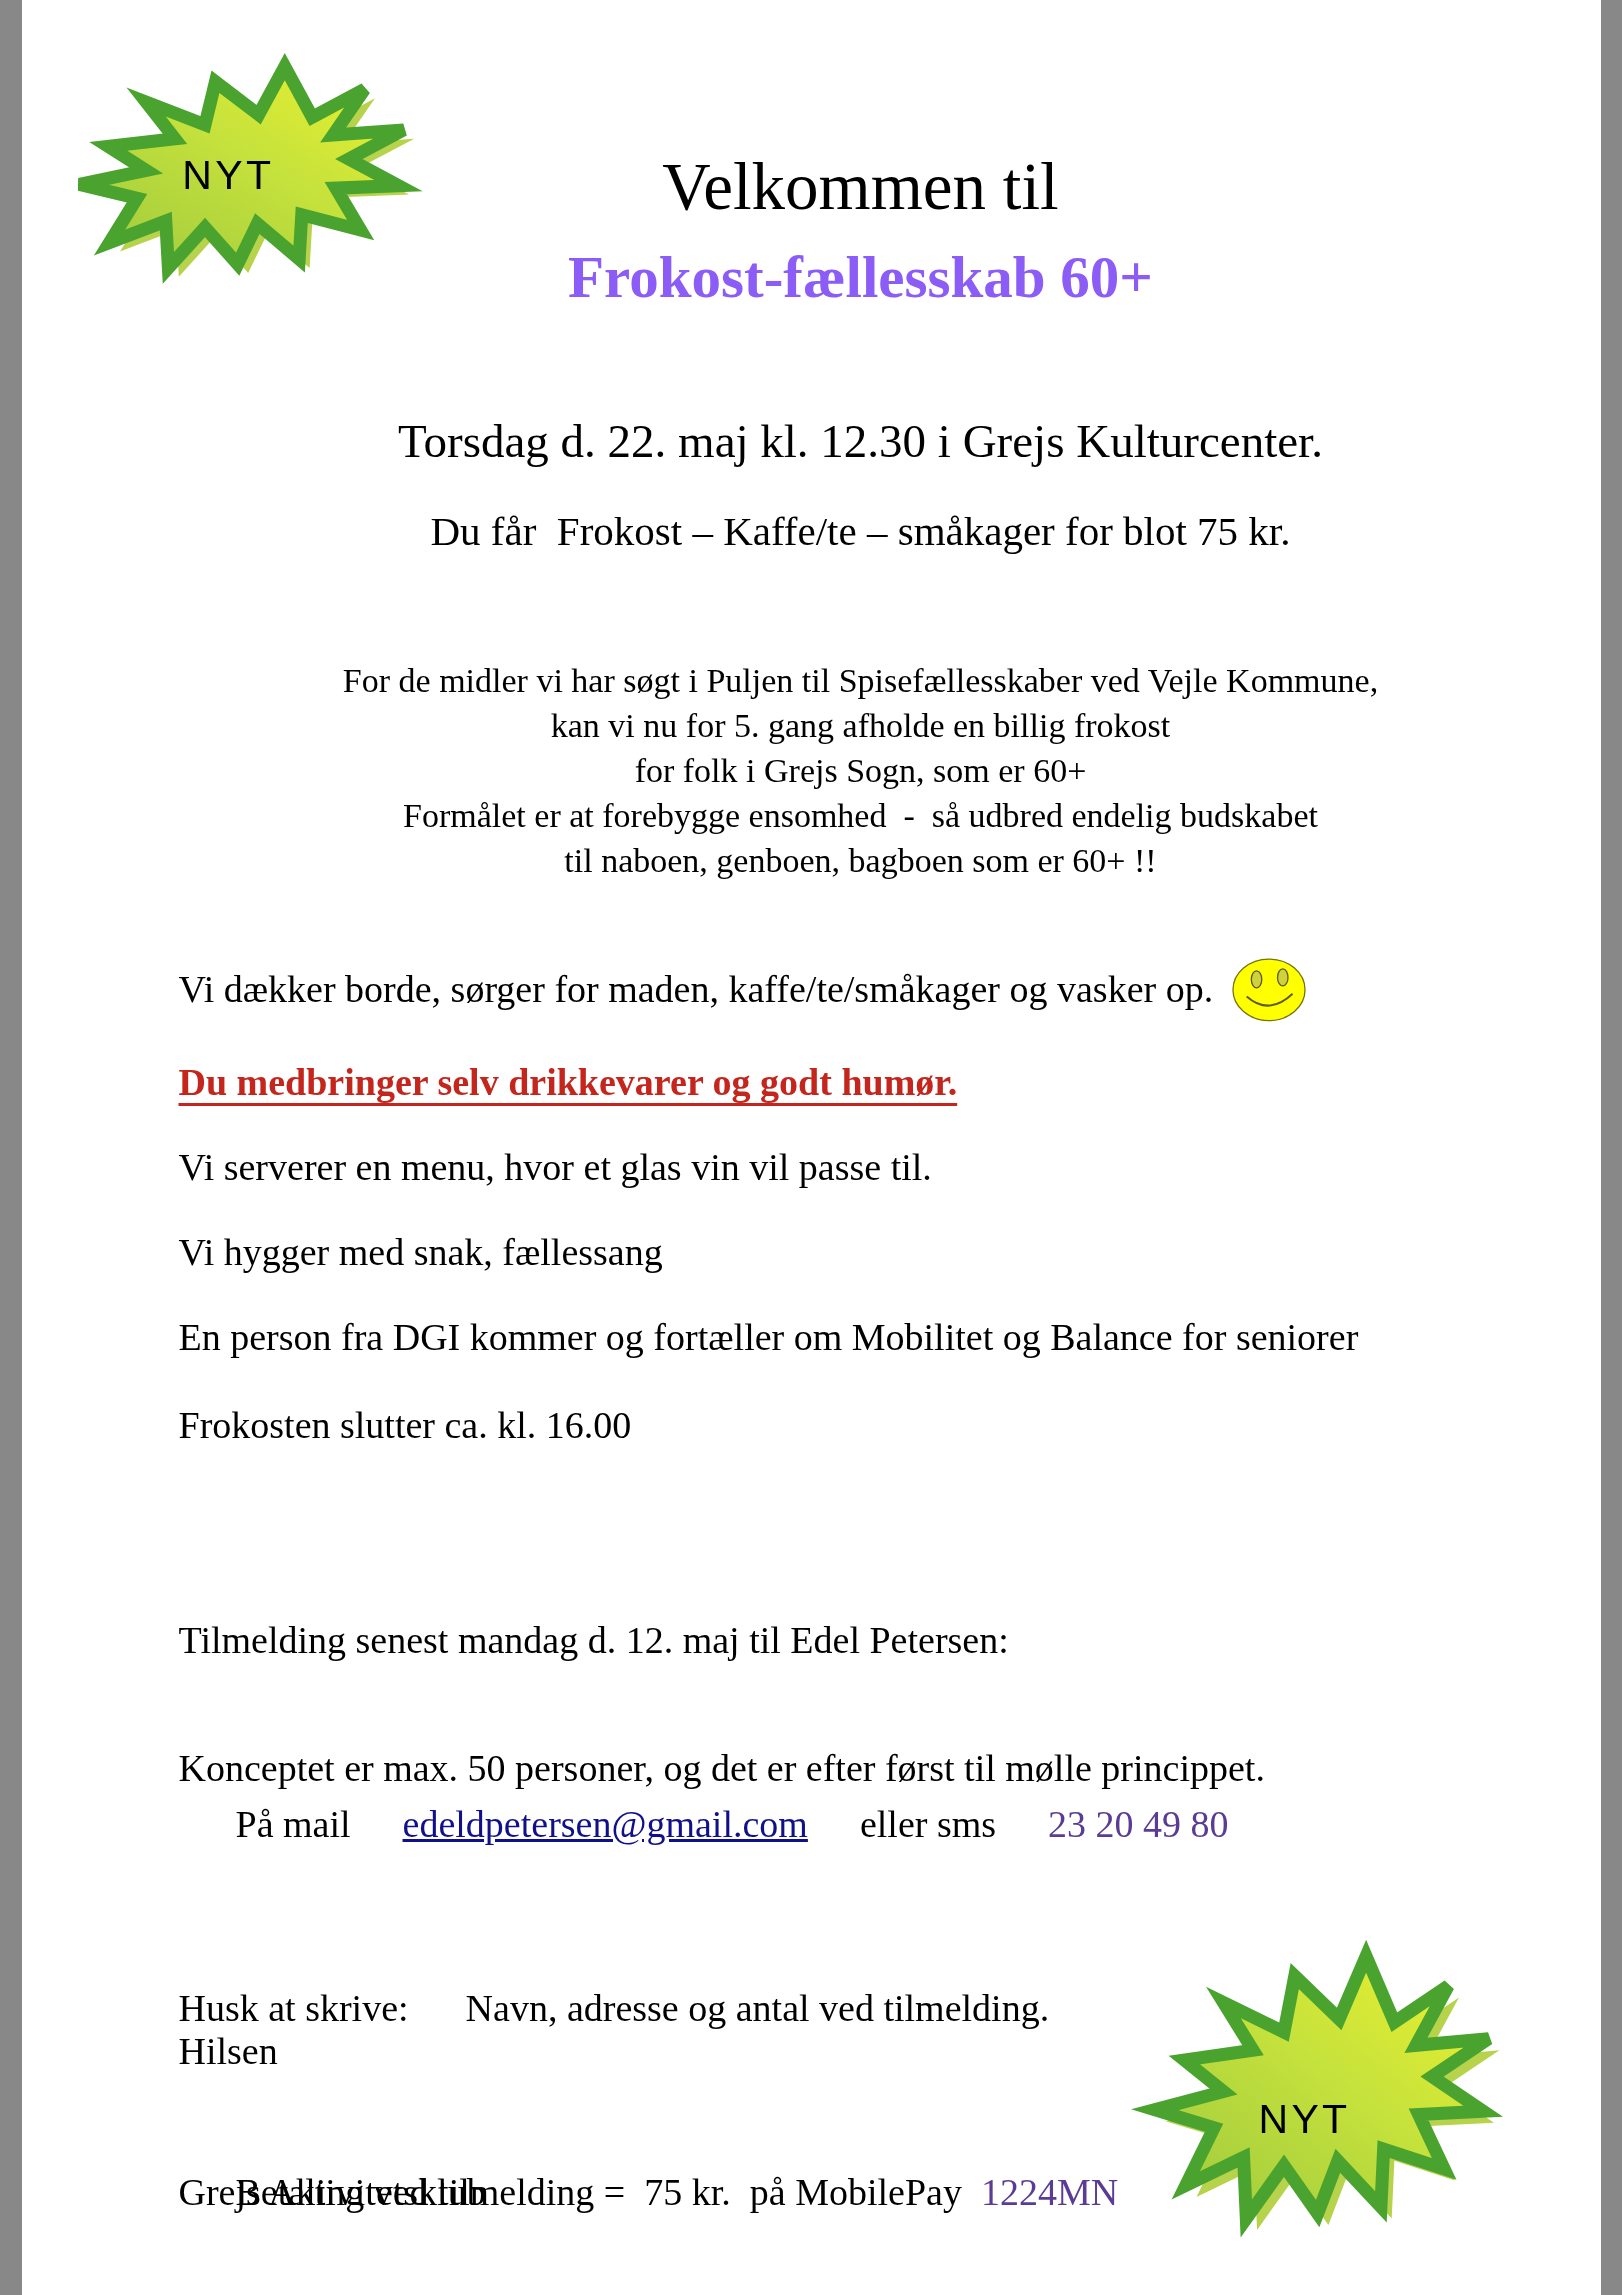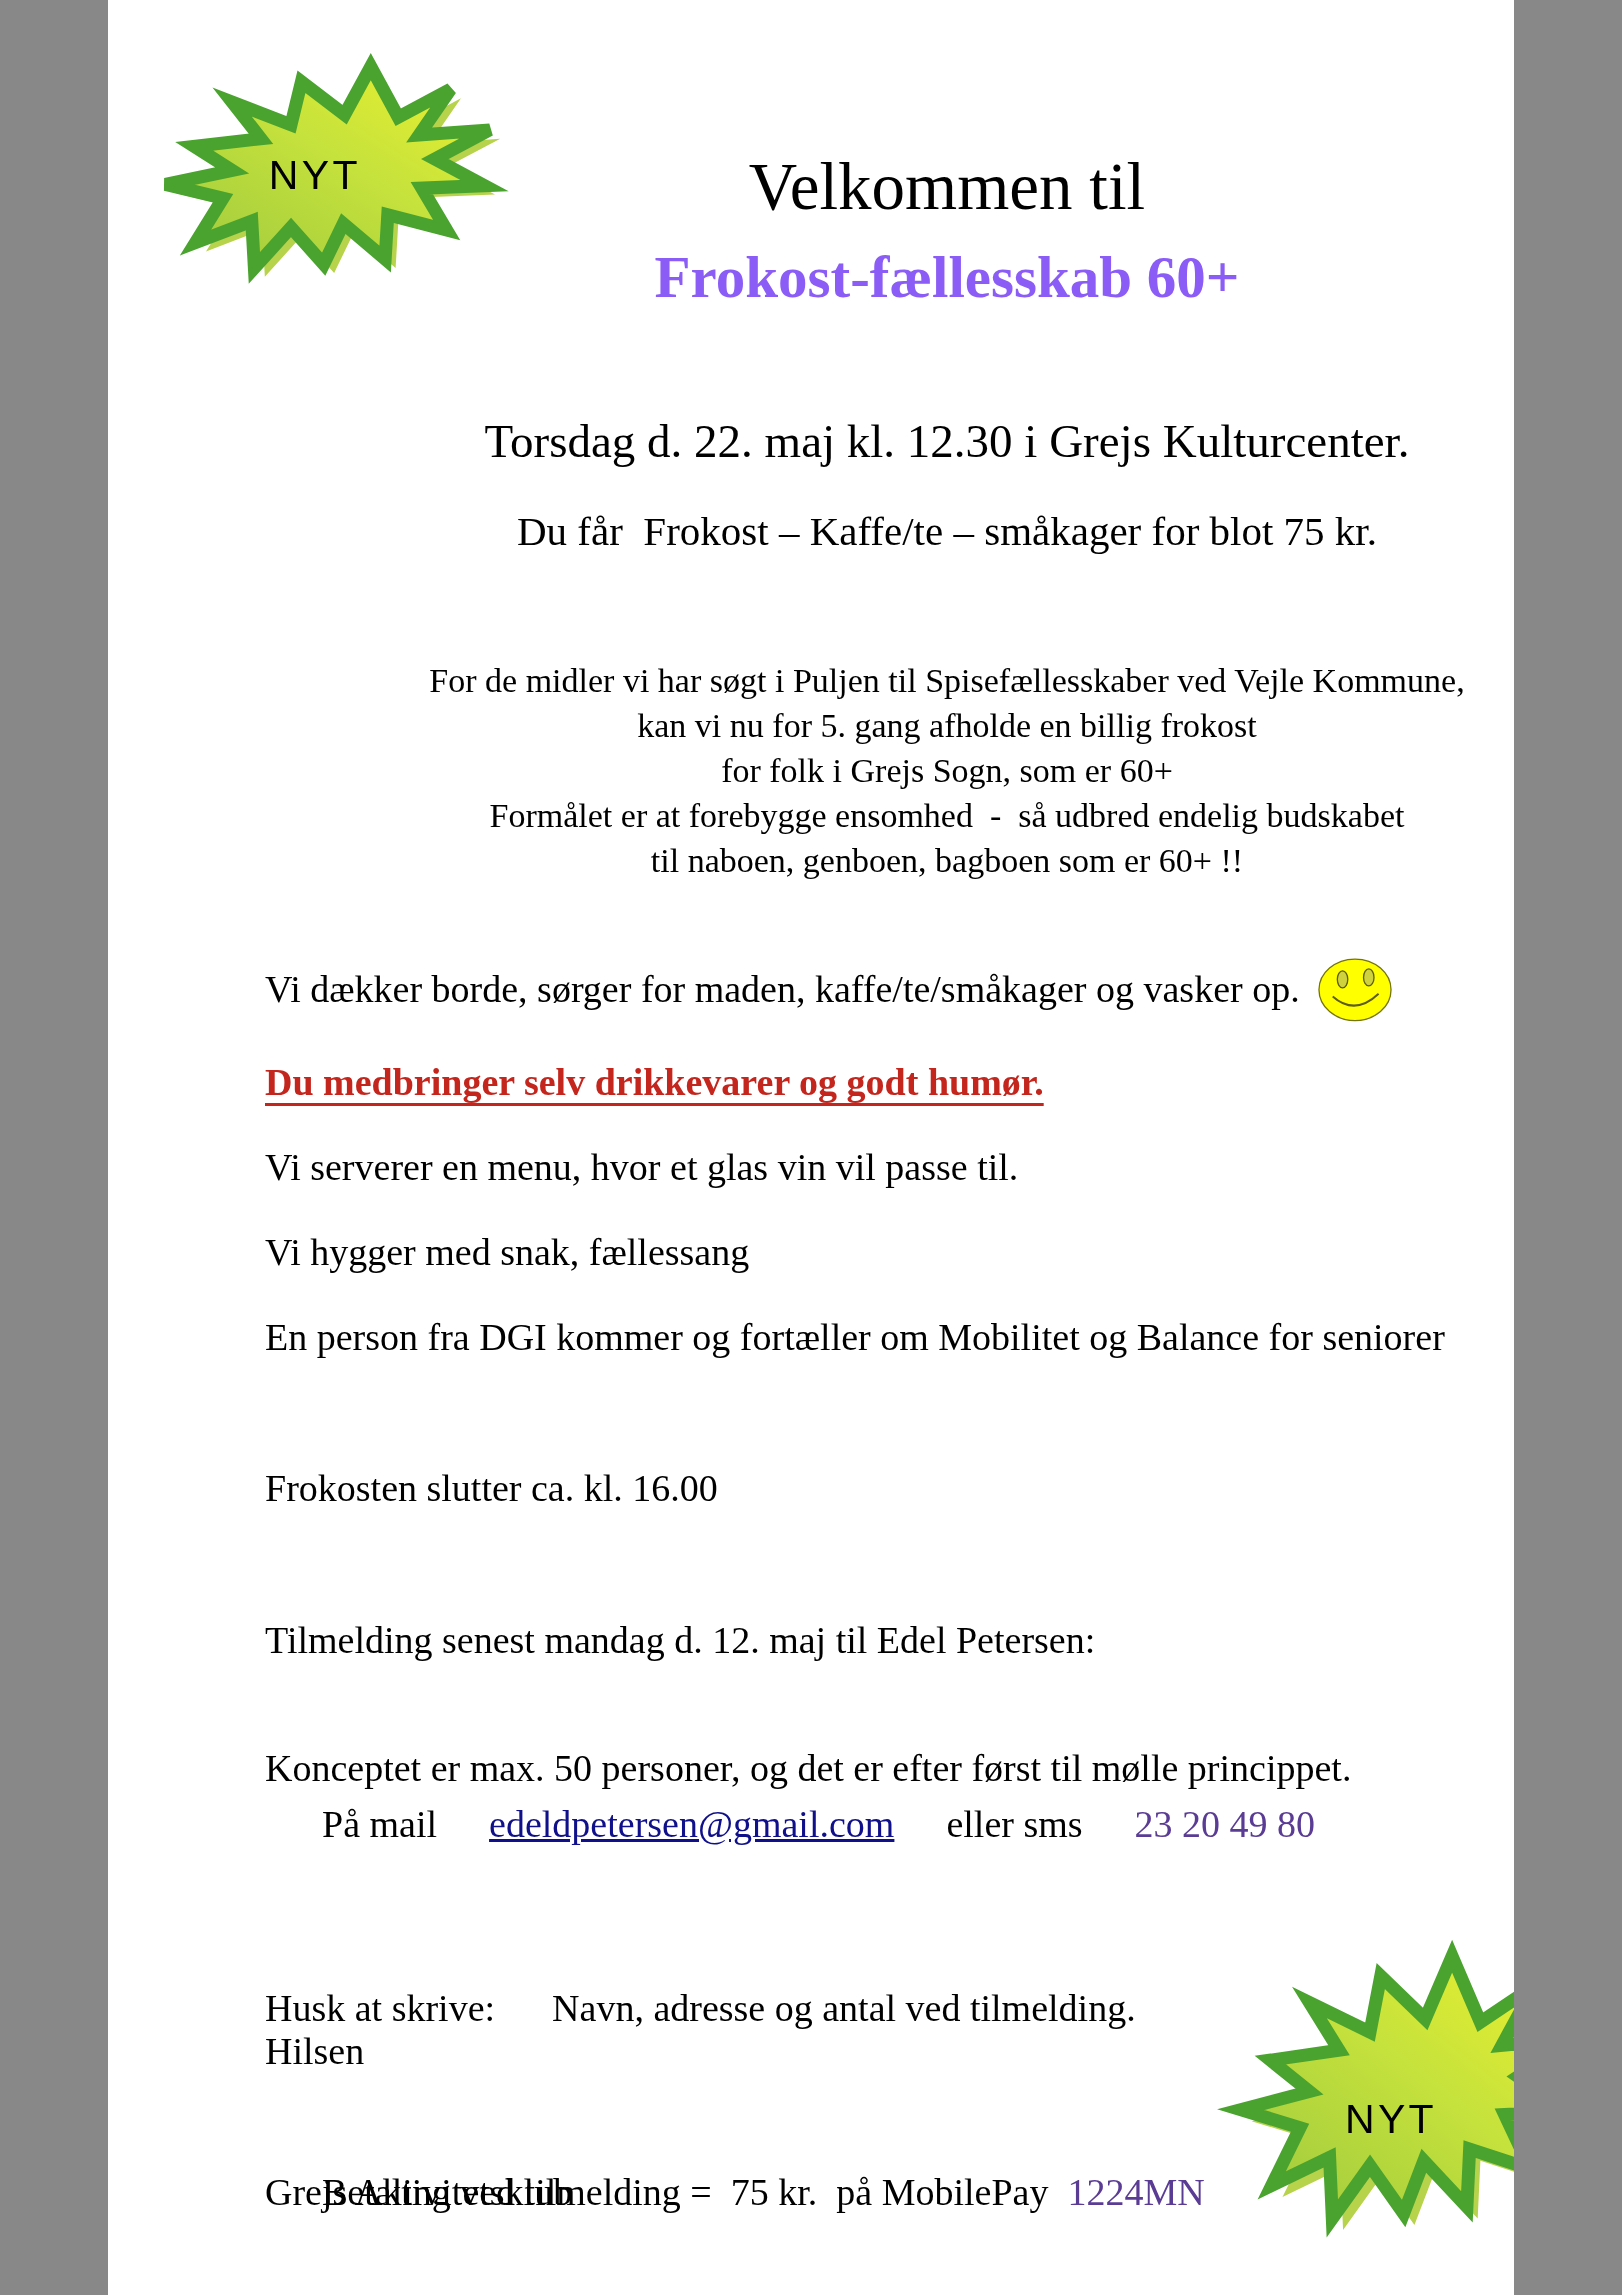--- a/index.html
+++ b/index.html
@@ -1,17 +1,17 @@
 <!DOCTYPE html>
 <html style="font-size:10.5px"><head>
 <meta charset="utf-8">
 <style>
   html,body{margin:0;padding:0;background:#888;}
   .page{
-    position:relative;width:1406px;height:2295px;background:#ffffff;
+    position:relative;width:1579px;height:2295px;background:#ffffff;
     font-family:"Liberation Serif","DejaVu Serif",serif;color:#000;
     overflow:hidden;margin:0 auto;
   }
   .abs{position:absolute;}
   .line{white-space:pre-wrap;}
   .center-col{left:72px;width:1534px;text-align:center;}
   .left-line{left:157px;width:1374px;font-size:38px;white-space:pre-wrap;}
 
   #title{top:147px;font-size:67px;line-height:79px;}
   #subtitle{top:241px;font-size:59px;line-height:72px;font-weight:bold;color:#8b5cf6;}
@@ -20,21 +20,21 @@
   #intro{top:658px;font-size:34px;line-height:45px;}
 
   #viDaekker{top:967px;}
   #duMedbringer{
     top:1060px;color:#c4261d;font-weight:bold;
     text-decoration:underline;text-decoration-thickness:3.3px;text-underline-offset:7.9px;
   }
   #viServerer{top:1145px;}
   #viHygger{top:1230px;}
   #enPerson{top:1315px;}
-  #frokosten{top:1466px;}
+  #frokosten{top:1403px;}
 
   #signup{top:1525px;line-height:46px;}
   .email{color:#10108a;text-decoration:underline;cursor:pointer;}
   .purple{color:#5b3c94;font-weight:normal;}
   .purple-n{color:#5b3c94;font-weight:normal;}
   .gap{display:inline-block;width:52px;}
 
   #konceptet{top:1746px;}
   #signoff{top:1934px;line-height:47px;}
 

